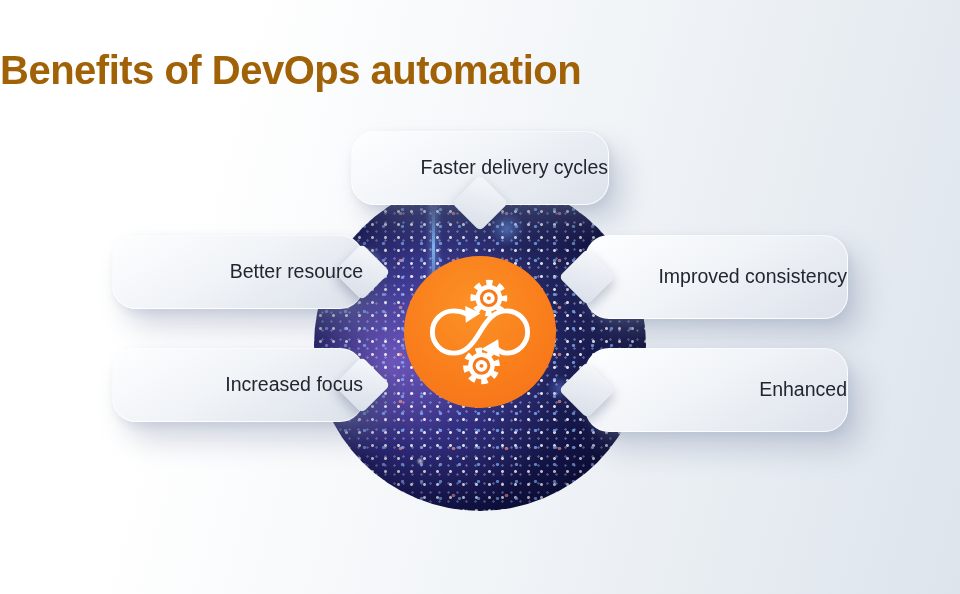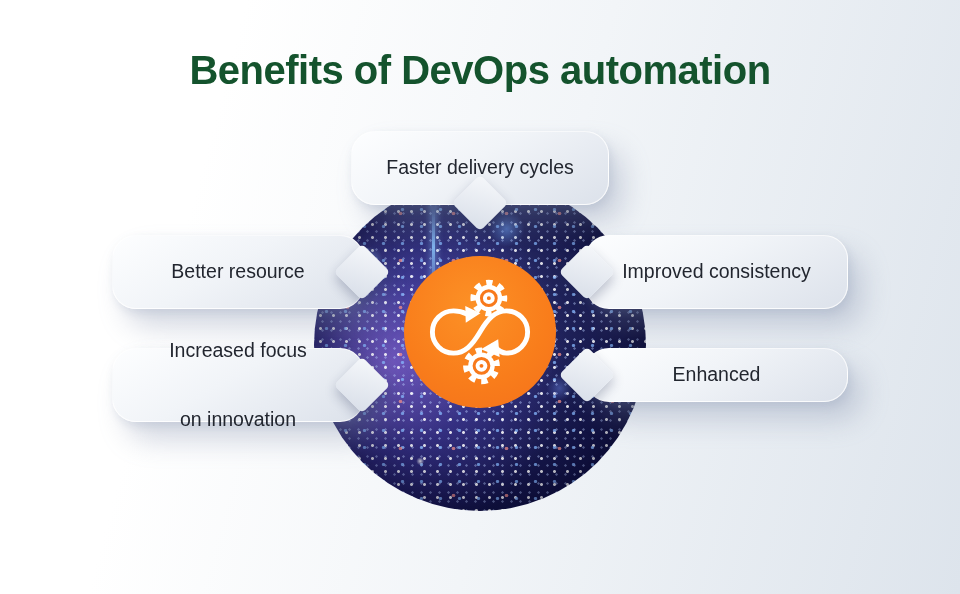--- a/index.html
+++ b/index.html
@@ -5,22 +5,22 @@
   html,body{margin:0;padding:0;}
   body{
     width:960px;height:594px;overflow:hidden;
     font-family:"Liberation Sans","DejaVu Sans",sans-serif;
     background:linear-gradient(105deg,#ffffff 22%,#f2f5f8 55%,#dde4ec 100%);
   }
   .stage{position:relative;width:960px;height:594px;}
 
   .title{
     position:absolute;top:48px;left:0;width:100%;
-    text-align:center;font-size:40px;font-weight:700;
-    color:#14532d;letter-spacing:-0.5px;margin:0;
+    text-align:left;font-size:40px;font-weight:700;
+    color:#a16207;letter-spacing:-0.5px;margin:0;
   }
 
   
   .globe{
     position:absolute;left:314px;top:179px;width:332px;height:332px;
     border-radius:50%;z-index:1;
     background:
       radial-gradient(circle at 58% 15%, rgba(110,165,255,0.55) 0px, rgba(110,165,255,0.25) 9px, transparent 18px),
       radial-gradient(circle at 17% 24%, rgba(140,185,255,0.45) 0px, transparent 12px),
       radial-gradient(circle at 74% 63%, rgba(120,150,255,0.40) 0px, transparent 13px),
@@ -58,21 +58,21 @@
   .center-badge{
     position:absolute;left:404px;top:256px;width:152px;height:152px;
     border-radius:50%;z-index:2;
     background:radial-gradient(circle at 46% 34%, #fc9126 0%, #f97d1b 58%, #f3701b 100%);
     display:flex;align-items:center;justify-content:center;
   }
 
   
   .callout{
     position:absolute;z-index:3;
-    display:flex;flex-direction:column;align-items:center;justify-content:center;
+    display:flex;flex-direction:column;align-items:flex-end;justify-content:center;
     text-align:center;border-radius:24px;
     background:linear-gradient(150deg,#fdfeff 0%,#f1f4f8 45%,#d8dee8 110%);
     border:1px solid rgba(255,255,255,0.75);
     box-shadow:14px 18px 28px rgba(120,135,165,0.32), 2px 4px 8px rgba(120,135,165,0.16);
     color:#22262f;font-size:19.5px;line-height:1.3;
     box-sizing:border-box;
   }
   .callout .line{display:block;}
   .callout::before{
     content:"";position:absolute;width:40px;height:40px;z-index:-1;
@@ -81,22 +81,22 @@
     box-shadow:4px 4px 12px rgba(40,50,90,0.28);
   }
   .tip-right::before{right:-19px;top:50%;transform:translateY(-50%) rotate(45deg);}
   .tip-left::before {left:-19px; top:50%;transform:translateY(-50%) rotate(45deg);}
   .tip-down::before {bottom:-19px;left:50%;transform:translateX(-50%) rotate(45deg);}
   .tip-up::before   {top:-19px;  left:50%;transform:translateX(-50%) rotate(45deg);}
 
   .c-top        {left:351px;top:131px;width:258px;height:74px;}
   .c-left-upper {left:112px;top:235px;width:252px;height:74px;}
   .c-left-lower {left:112px;top:348px;width:252px;height:74px;gap:43px;}
-  .c-right-upper{left:585px;top:235px;width:263px;height:74px;}
-  .c-right-lower{left:585px;top:348px;width:263px;height:54px;}
+  .c-right-upper{left:585px;top:235px;width:263px;height:84px;}
+  .c-right-lower{left:585px;top:348px;width:263px;height:84px;}
   .c-bottom     {left:351px;top:471px;width:258px;height:74px;}
 </style>
 </head>
 <body>
 
 <div class="stage">
 
   <h1 class="title">Benefits of DevOps automation</h1>
 
   <div class="globe">
@@ -137,21 +137,20 @@
   <div class="callout c-left-upper tip-right">
     <span class="line">Better resource</span>
   </div>
 
   <div class="callout c-right-upper tip-left">
     <span class="line">Improved consistency</span>
   </div>
 
   <div class="callout c-left-lower tip-right">
     <span class="line">Increased focus</span>
-    <span class="line">on innovation</span>
   </div>
 
   <div class="callout c-right-lower tip-left">
     <span class="line">Enhanced</span>
   </div>
 
 
 </div>
 
 </body></html>

